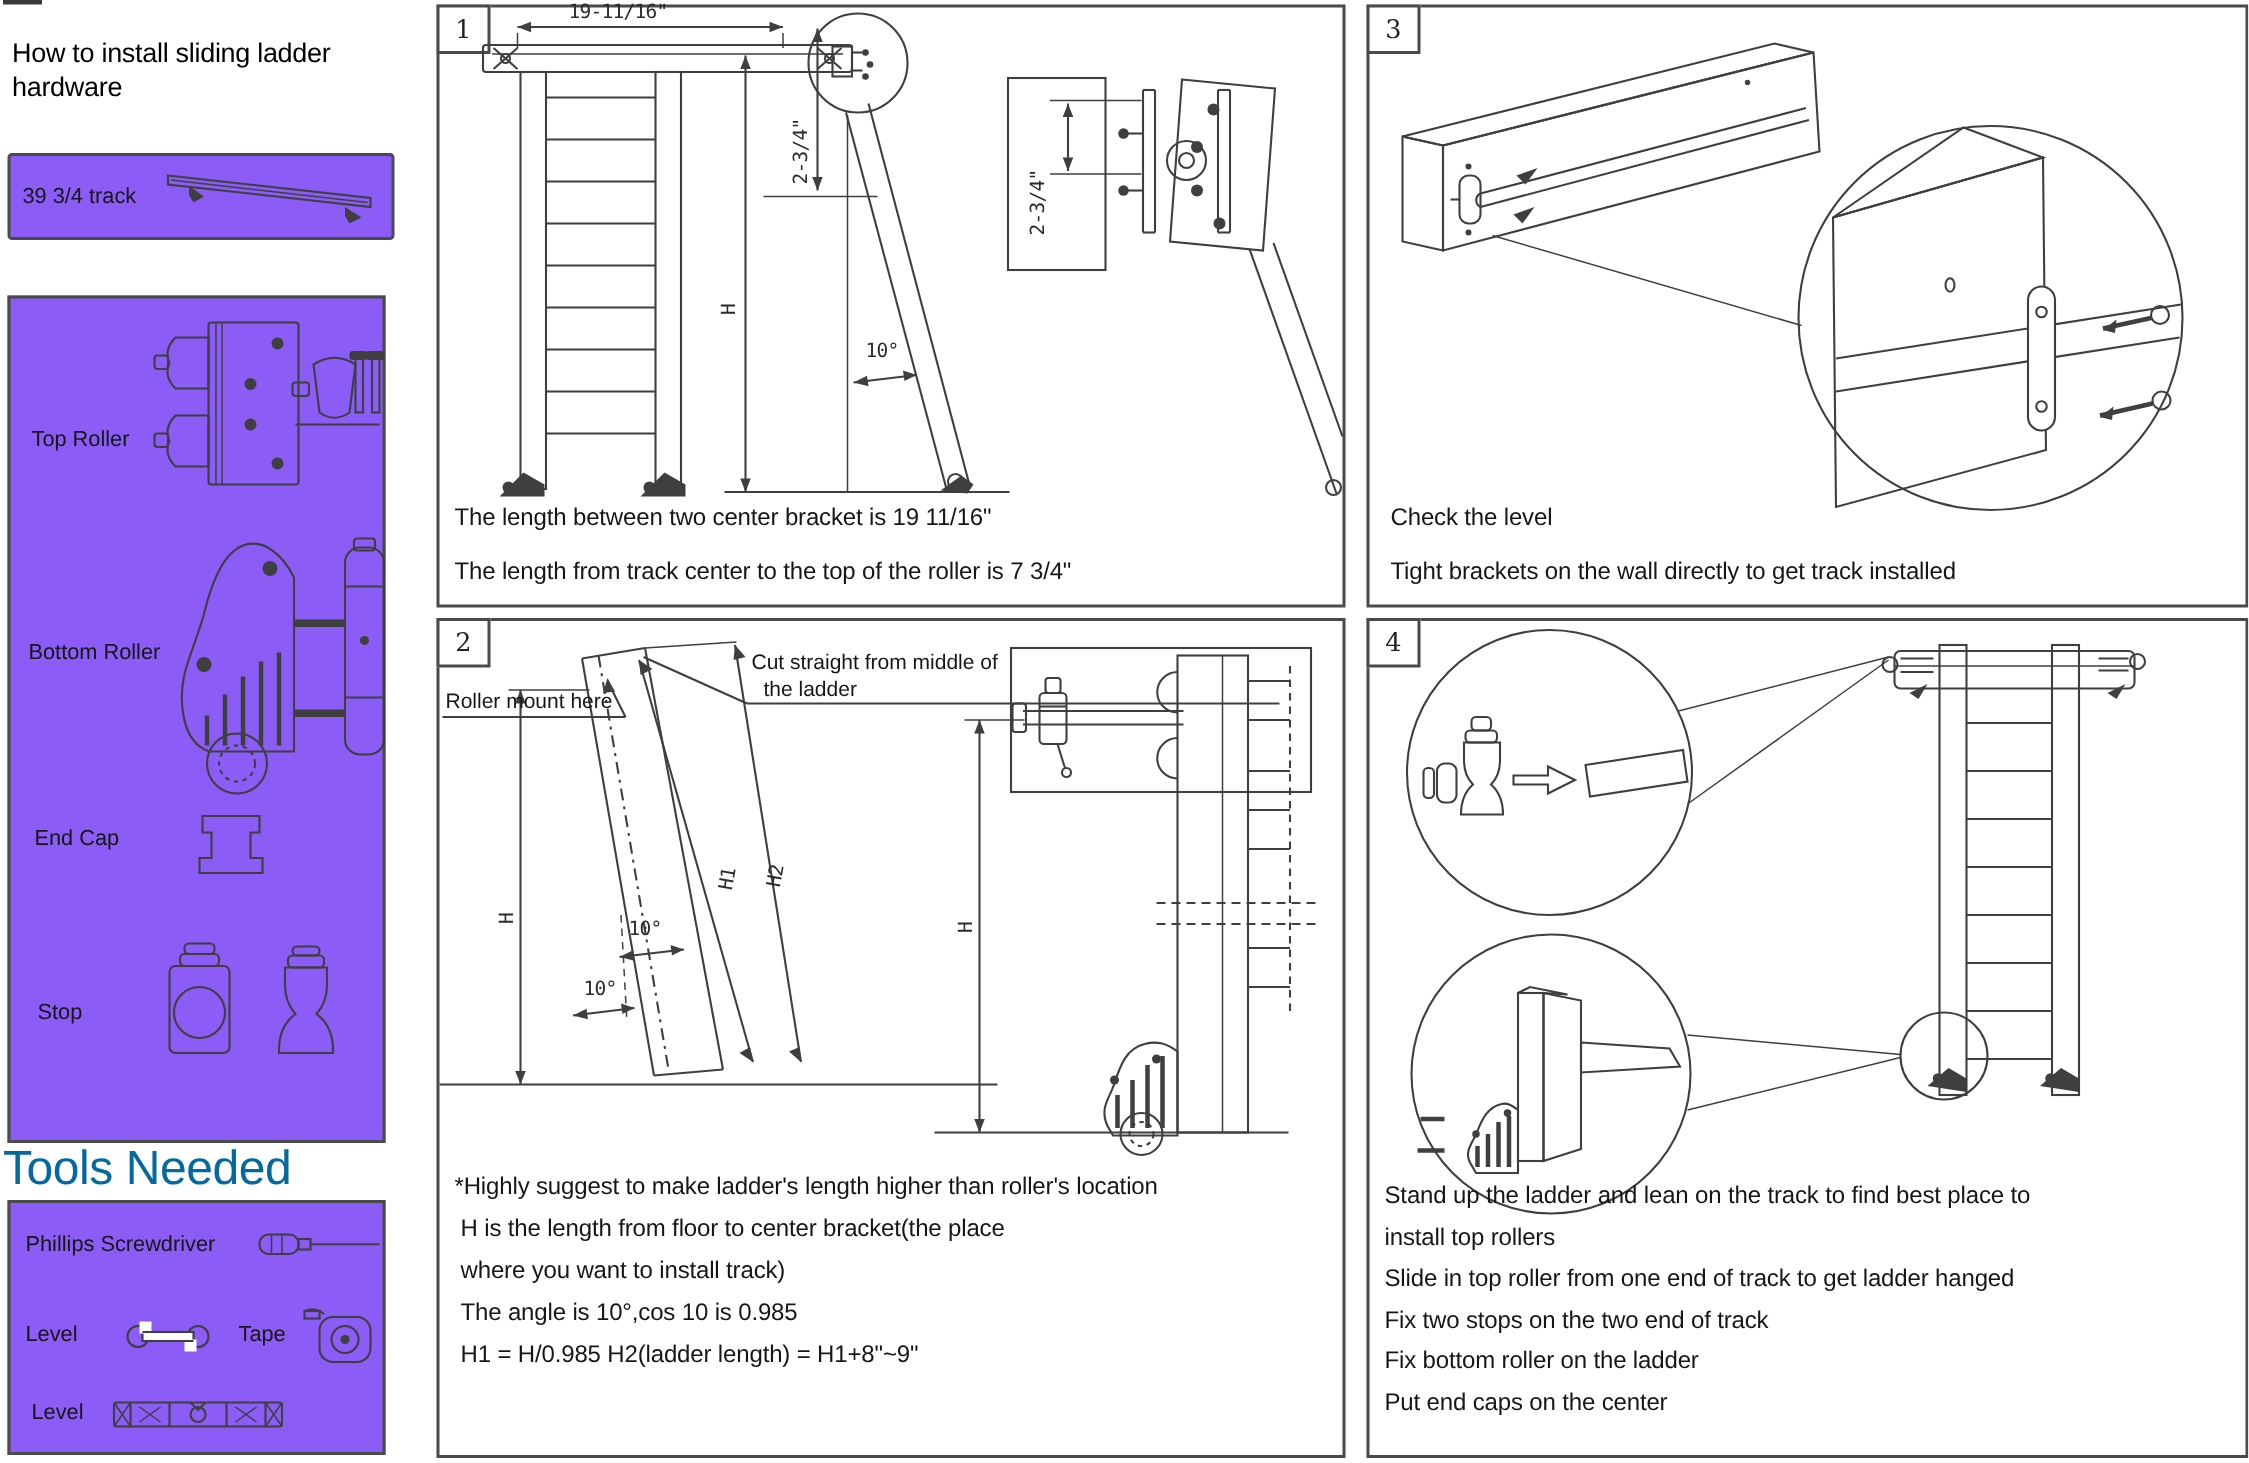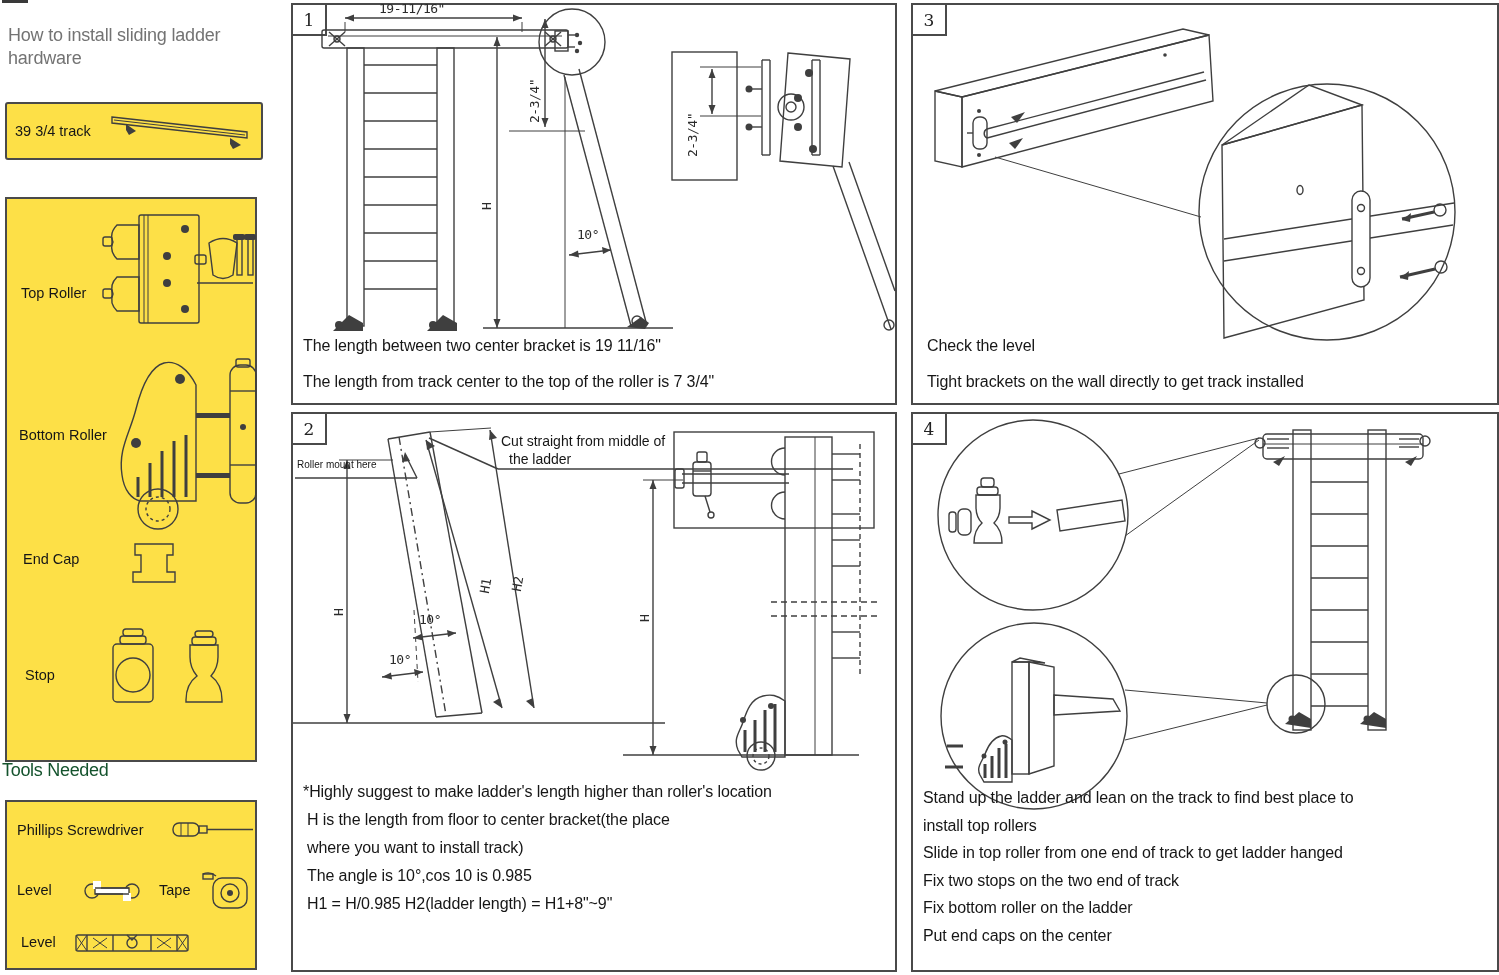--- a/index.html
+++ b/index.html
@@ -3,31 +3,31 @@
 <meta charset="utf-8">
 <style>
   html,body{margin:0;padding:0;background:#fff}
   .canvas{position:relative;width:1499px;height:975px;background:#ffffff;
           font-family:"Liberation Sans",sans-serif;color:#1b1b1b;overflow:hidden}
   .abs{position:absolute}
   .panel{position:absolute;border:2px solid #4a4a4a;background:#fff}
   .numbox{position:absolute;left:-2px;top:-2px;width:32px;height:29px;border:2px solid #4a4a4a;
           display:flex;align-items:center;justify-content:center;
           font-family:"DejaVu Serif",serif;font-size:17px;color:#222;background:#fff}
-  .box{position:absolute;border:2px solid #4a4a4a;background:#fde047}
+  .box{position:absolute;border:2px solid #4a4a4a;background:#8b5cf6}
   .lbl{position:absolute;font-size:14.5px;color:#161616;white-space:nowrap}
   .pnote{position:absolute;font-size:16px;color:#161616;white-space:nowrap;letter-spacing:-0.1px}
   .notes{position:absolute}
   .note{display:block;font-size:16px;color:#161616;white-space:nowrap;letter-spacing:-0.1px}
   .dim{position:absolute;font-family:"DejaVu Sans Mono",monospace;font-size:13px;color:#2b2b2b;
        white-space:nowrap;letter-spacing:-0.5px}
   .rot{transform:rotate(-90deg);transform-origin:0 0}
   .rot80{transform:rotate(-80deg);transform-origin:0 0}
-  .title{position:absolute;font-size:18px;line-height:1.3;color:#737373;letter-spacing:-0.2px}
-  .h1{position:absolute;font-size:18px;color:#14532d;letter-spacing:-0.3px}
+  .title{position:absolute;font-size:18px;line-height:1.3;color:#000000;letter-spacing:-0.2px}
+  .h1{position:absolute;font-size:32px;color:#0369a1;letter-spacing:-0.3px}
   svg.draw{position:absolute;overflow:visible}
   .ln{stroke:#3f3f3f;stroke-width:1.4;fill:none}
   .thn{stroke:#3f3f3f;stroke-width:1;fill:none}
   .thk{stroke:#3f3f3f;stroke-width:3;fill:none}
   .fl{fill:#3f3f3f;stroke:none}
   .wf{fill:#fff}
 </style>
 </head>
 <body>
 
@@ -337,21 +337,21 @@
           <circle class="fl" cx="450" cy="306" r="3"></circle>
         <circle class="ln" cx="468" cy="342" r="14"></circle>
         <circle class="ln" cx="468" cy="342" r="8" stroke-dasharray="3 3"></circle>
         <line class="ln" x1="330" y1="341" x2="566" y2="341"></line>
         <line class="ln" x1="360" y1="66" x2="360" y2="341"></line>
         <polygon class="fl" points="360,66 356.5,75 363.5,75"></polygon>
           <polygon class="fl" points="360,341 356.5,332 363.5,332"></polygon>
         <line class="thn" x1="350" y1="66" x2="390" y2="66"></line>
       </g>
     </svg>
-    <span class="lbl" style="left:4px;top:45px;font-size:10px">Roller mount here</span>
+    <span class="lbl" style="left:4px;top:45px;font-size:14px">Roller mount here</span>
     <span class="lbl" style="left:208px;top:19px;font-size:14px">Cut straight from middle of</span>
     <span class="lbl" style="left:216px;top:37px;font-size:14px">the ladder</span>
     <span class="dim rot" style="left:38px;top:202px">H</span>
     <span class="dim rot80"></span>
     <span class="dim rot80" style="left:184px;top:178px">H1</span>
     <span class="dim rot80" style="left:216px;top:176px">H2</span>
     <span class="dim" style="left:126px;top:198px">10°</span>
     <span class="dim" style="left:96px;top:238px">10°</span>
     <span class="dim rot" style="left:344px;top:208px">H</span>
     <div class="notes" style="left:10px;top:364px;line-height:28px">

